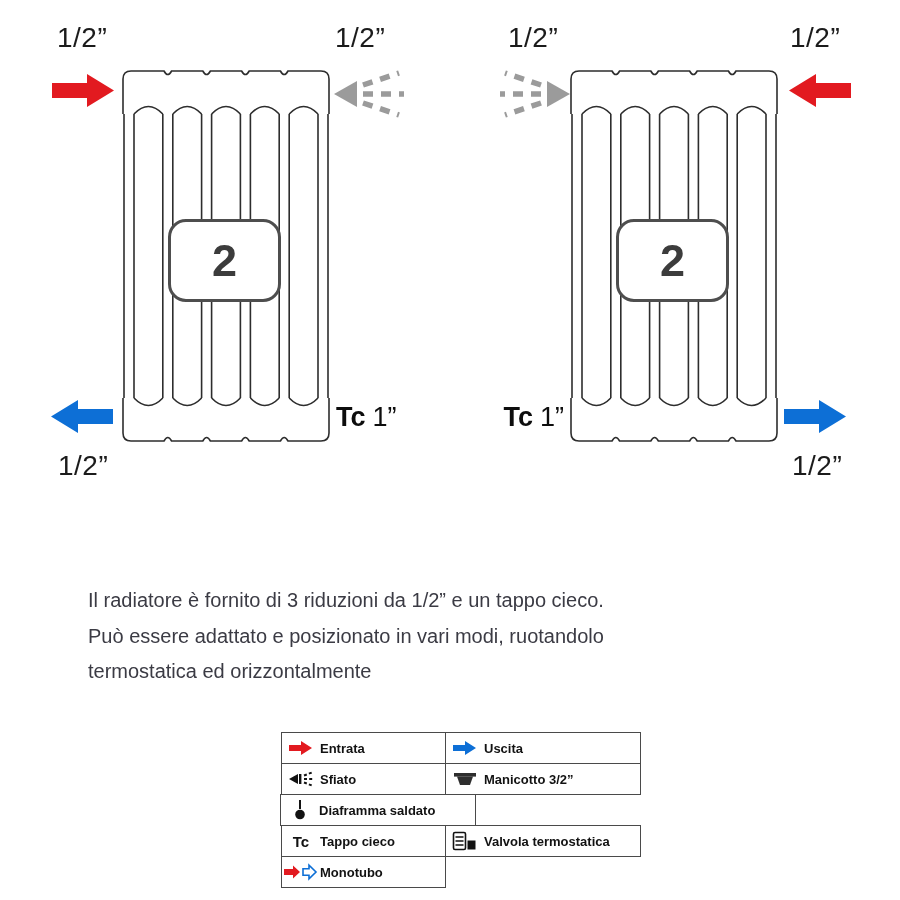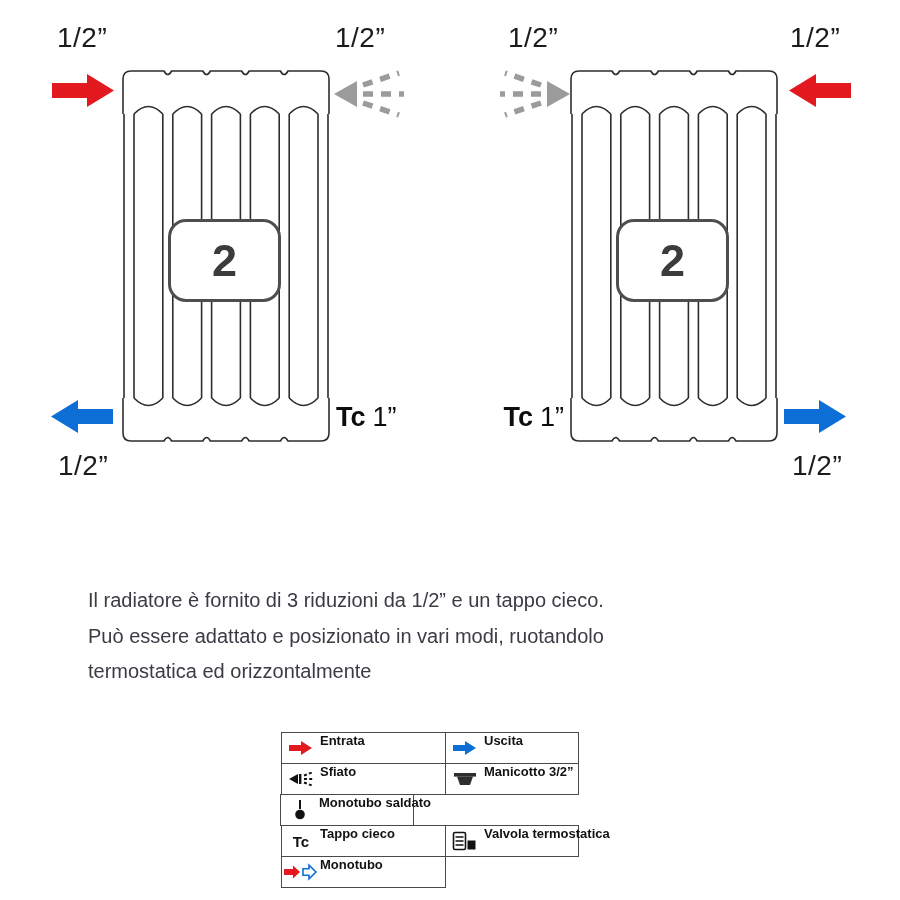--- a/index.html
+++ b/index.html
@@ -11,22 +11,22 @@
   .tc-label .tc-b{font-weight:800}
   .tc-label .tc-n{font-weight:400;margin-left:7px}
   .badge{position:absolute;width:113px;height:83px;background:#fff;border:3px solid #4e4e4e;border-radius:18px;display:flex;align-items:center;justify-content:center}
   .badge span{font-size:45px;font-weight:600;color:#3c3c3c}
   .rad{fill:none;stroke:#2d2d2d;stroke-width:1.6}
   .spray-stroke{fill:none;stroke:#9b9b9b;stroke-width:5.5;stroke-dasharray:10 8}
   .para{position:absolute;left:88px;top:583px;width:760px;font-size:20px;line-height:35.5px;color:#3b3b44}
   .legend{position:absolute;left:281px;top:732px}
   .lrow{display:flex}
   .lrow:not(:first-child){margin-top:-1px}
-  .lcell{width:165px;height:32px;border:1px solid #4a4a4a;background:#fff;display:flex;}
-  .lcell.r{width:134px;margin-left:-1px}
+  .lcell{width:165px;height:32px;border:1px solid #4a4a4a;background:#fff;display:flex;align-items:center}
+  .lcell.r{width:196px;margin-left:-1px}
   .lcell.empty{border:none;background:transparent}
   .ic{width:38px;flex:0 0 38px;display:flex;align-items:center;justify-content:center}
   .llabel{font-size:13px;font-weight:700;color:#121212;white-space:nowrap}
   .tc-ic{font-size:15px;font-weight:800;color:#121212}
 </style>
 </head>
 <body>
 
 <div class="abs" style="left:50px;top:20px;width:360px;height:478px">
   <div class="size-label" style="left:7px;top:2px">1/2”</div>
@@ -148,21 +148,21 @@
   </div>
 
   <div class="lrow">
     <div class="lcell r">
       <span class="ic">
         <svg width="20" height="24" viewBox="0 0 20 24">
           <path d="M10,2 L10,11" stroke="#121212" stroke-width="2"></path>
           <circle cx="10" cy="16.5" r="4.8" fill="#121212"></circle>
         </svg>
       </span>
-      <span class="llabel">Monotubo saldato</span>
+      <span class="llabel">Diaframma saldato</span>
     </div>
   </div>
 
   <div class="lrow">
     <div class="lcell">
       <span class="ic">
         <span class="tc-ic">Tc</span>
       </span>
       <span class="llabel">Tappo cieco</span>
     </div>

